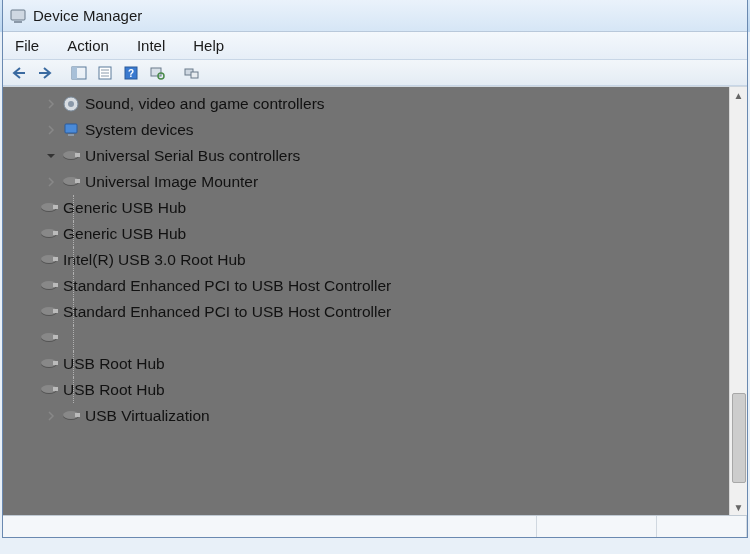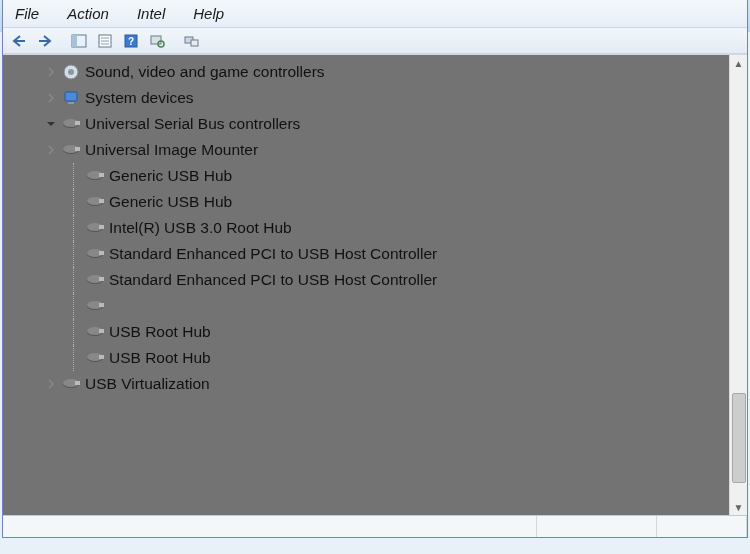--- a/index.html
+++ b/index.html
@@ -56,21 +56,20 @@
   }
   .titlebar .title { font-size: 15px; color: #1a1a1a; }
   .menubar {
     height: 28px;
     background: linear-gradient(#f4f8fc,#e6eef7);
     border-bottom: 1px solid #c8d6e6;
     display: flex;
     align-items: center;
     padding: 0 6px;
     gap: 16px;
-    font-style: italic;
   }
   .menubar span {
     font-size: 15px;
     color: #1a1a1a;
     padding: 2px 6px;
   }
   .toolbar {
     height: 26px;
     background: linear-gradient(#f2f6fa,#e4ecf4);
     border-bottom: 1px solid #c8d6e6;
@@ -99,21 +98,21 @@
     padding: 4px 0 4px 0;
   }
   .node {
     display:flex;
     align-items:center;
     height: 26px;
     gap: 4px;
     padding-left: 40px;
     position: relative;
   }
-  .node.child { padding-left: 82px; }
+  .node.child { padding-left: 36px; }
   .expander {
     width: 12px; height: 12px;
     display:flex;align-items:center;justify-content:center;
     position: absolute;
     left: 42px;
   }
   .node .icon {
     width: 20px; height: 20px;
     display:flex;align-items:center;justify-content:center;
     margin-left: 18px;
@@ -160,20 +159,29 @@
 <body>
 
 <div class="taskbar-bg">
   <div class="winbtn">─</div>
   <div class="winbtn">□</div>
   <div class="winbtn">✕</div>
 </div>
 
 <div class="window">
 
+  <div class="titlebar">
+    <span class="appicon">
+      <svg width="18" height="18" viewBox="0 0 18 18">
+          <rect x="2" y="3" width="14" height="10" rx="1" fill="#cfd8e2" stroke="#6a7a8a"></rect>
+          <rect x="5" y="14" width="8" height="2" fill="#8a98a8"></rect>
+        </svg>
+    </span>
+    <span class="title">Device Manager</span>
+  </div>
 
   <div class="menubar">
     <span>File</span>
     <span>Action</span>
     <span>Intel</span>
     <span>Help</span>
   </div>
 
   <div class="toolbar">
     <div class="tbtn">

